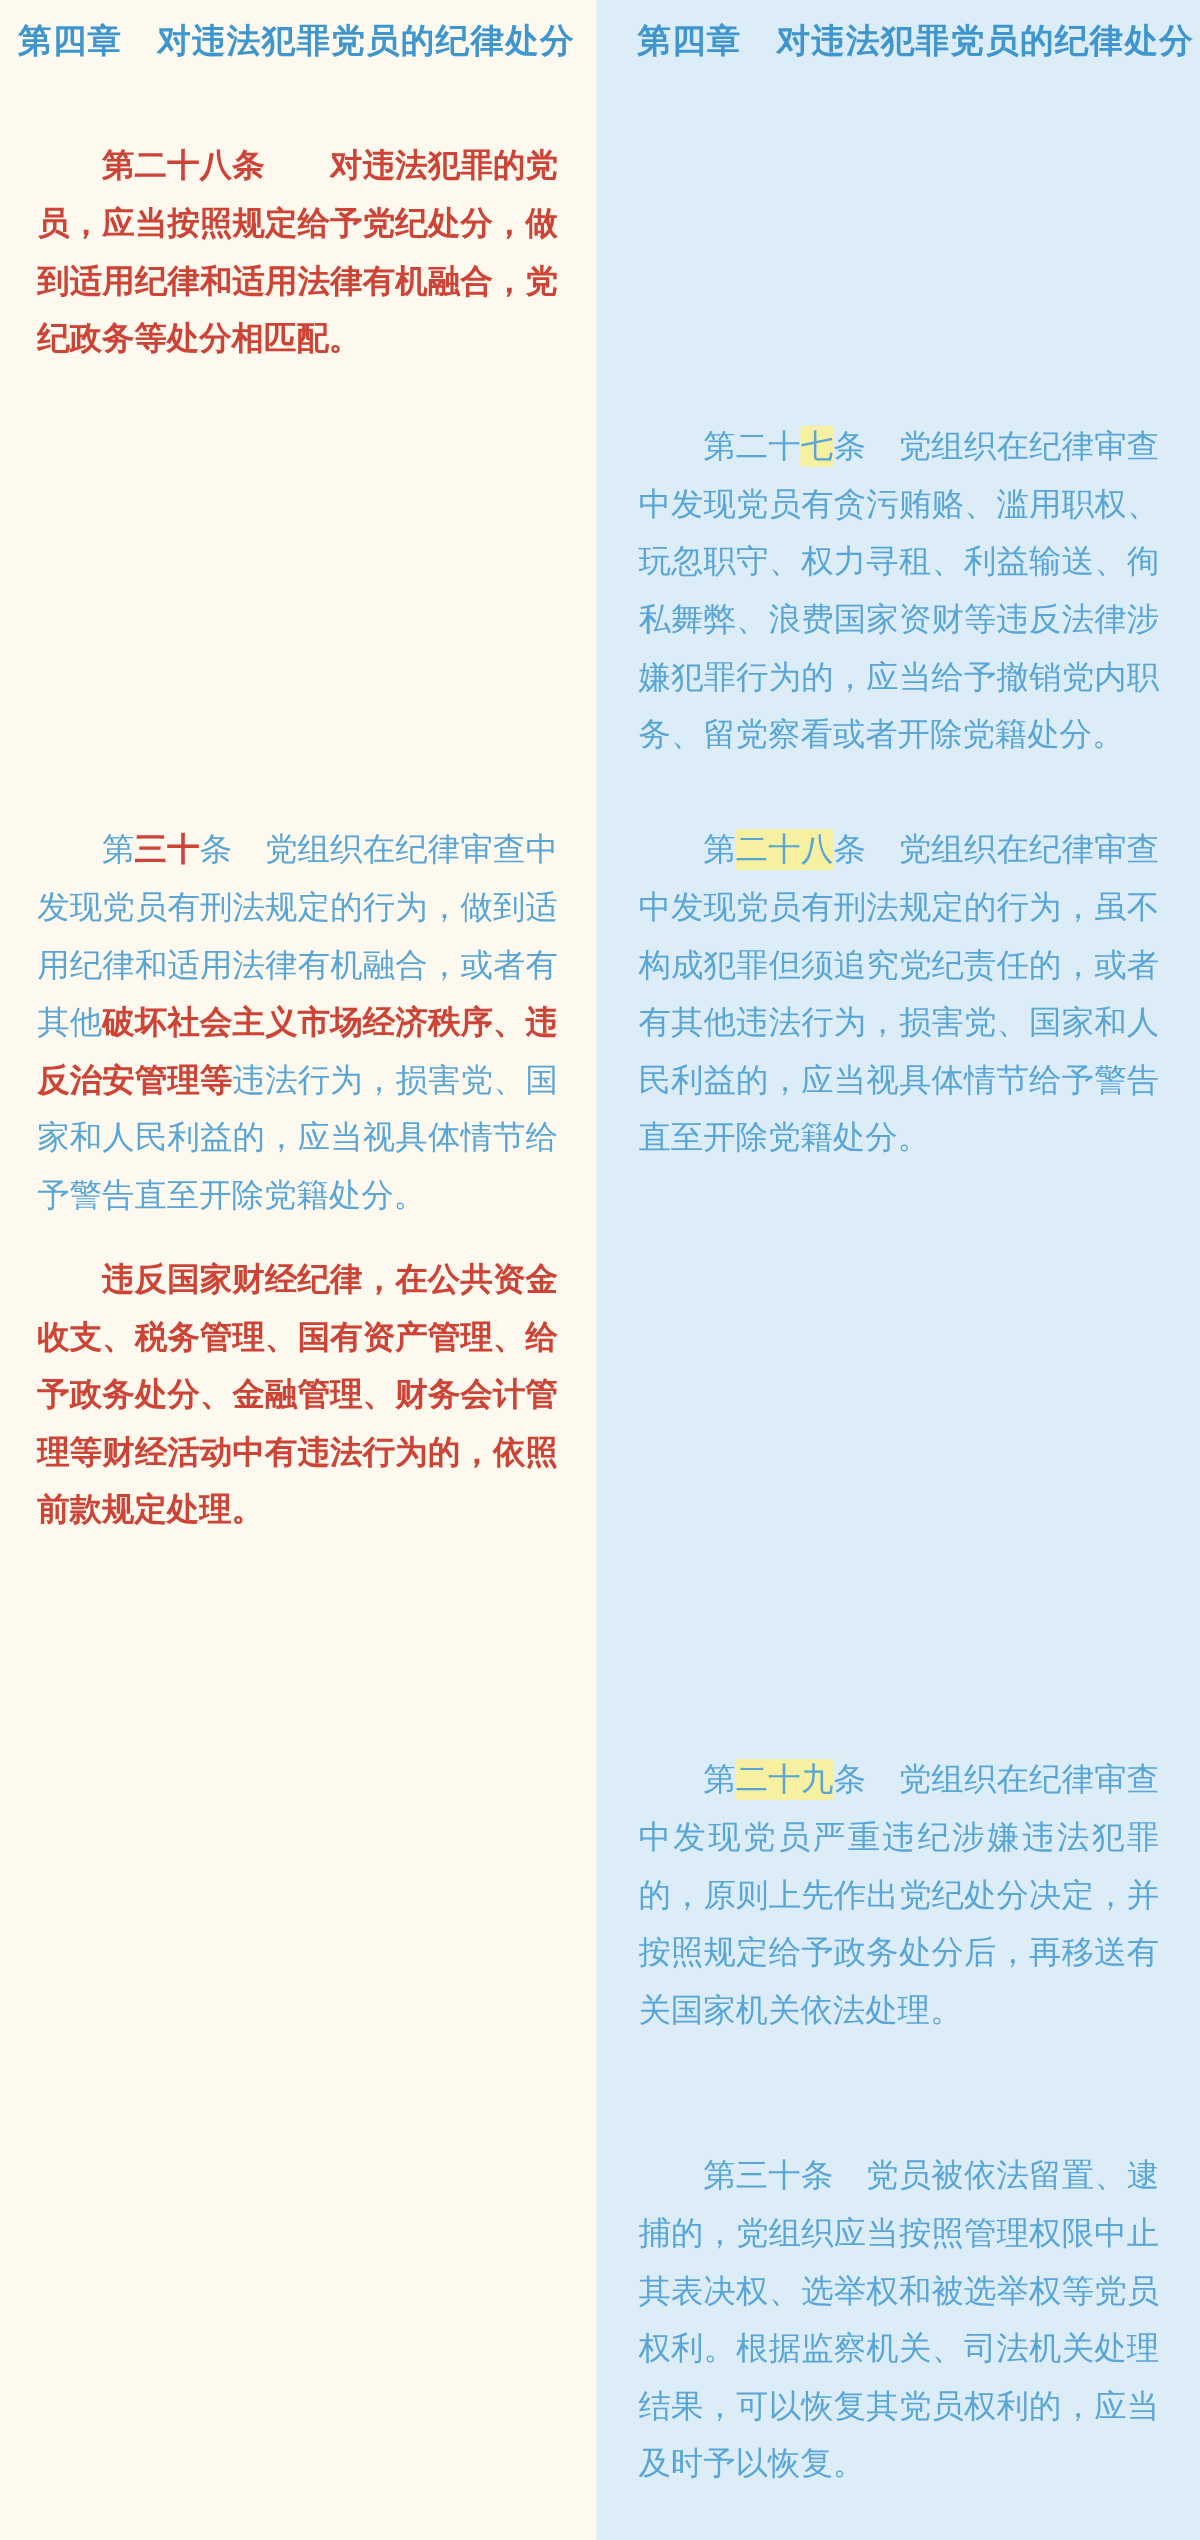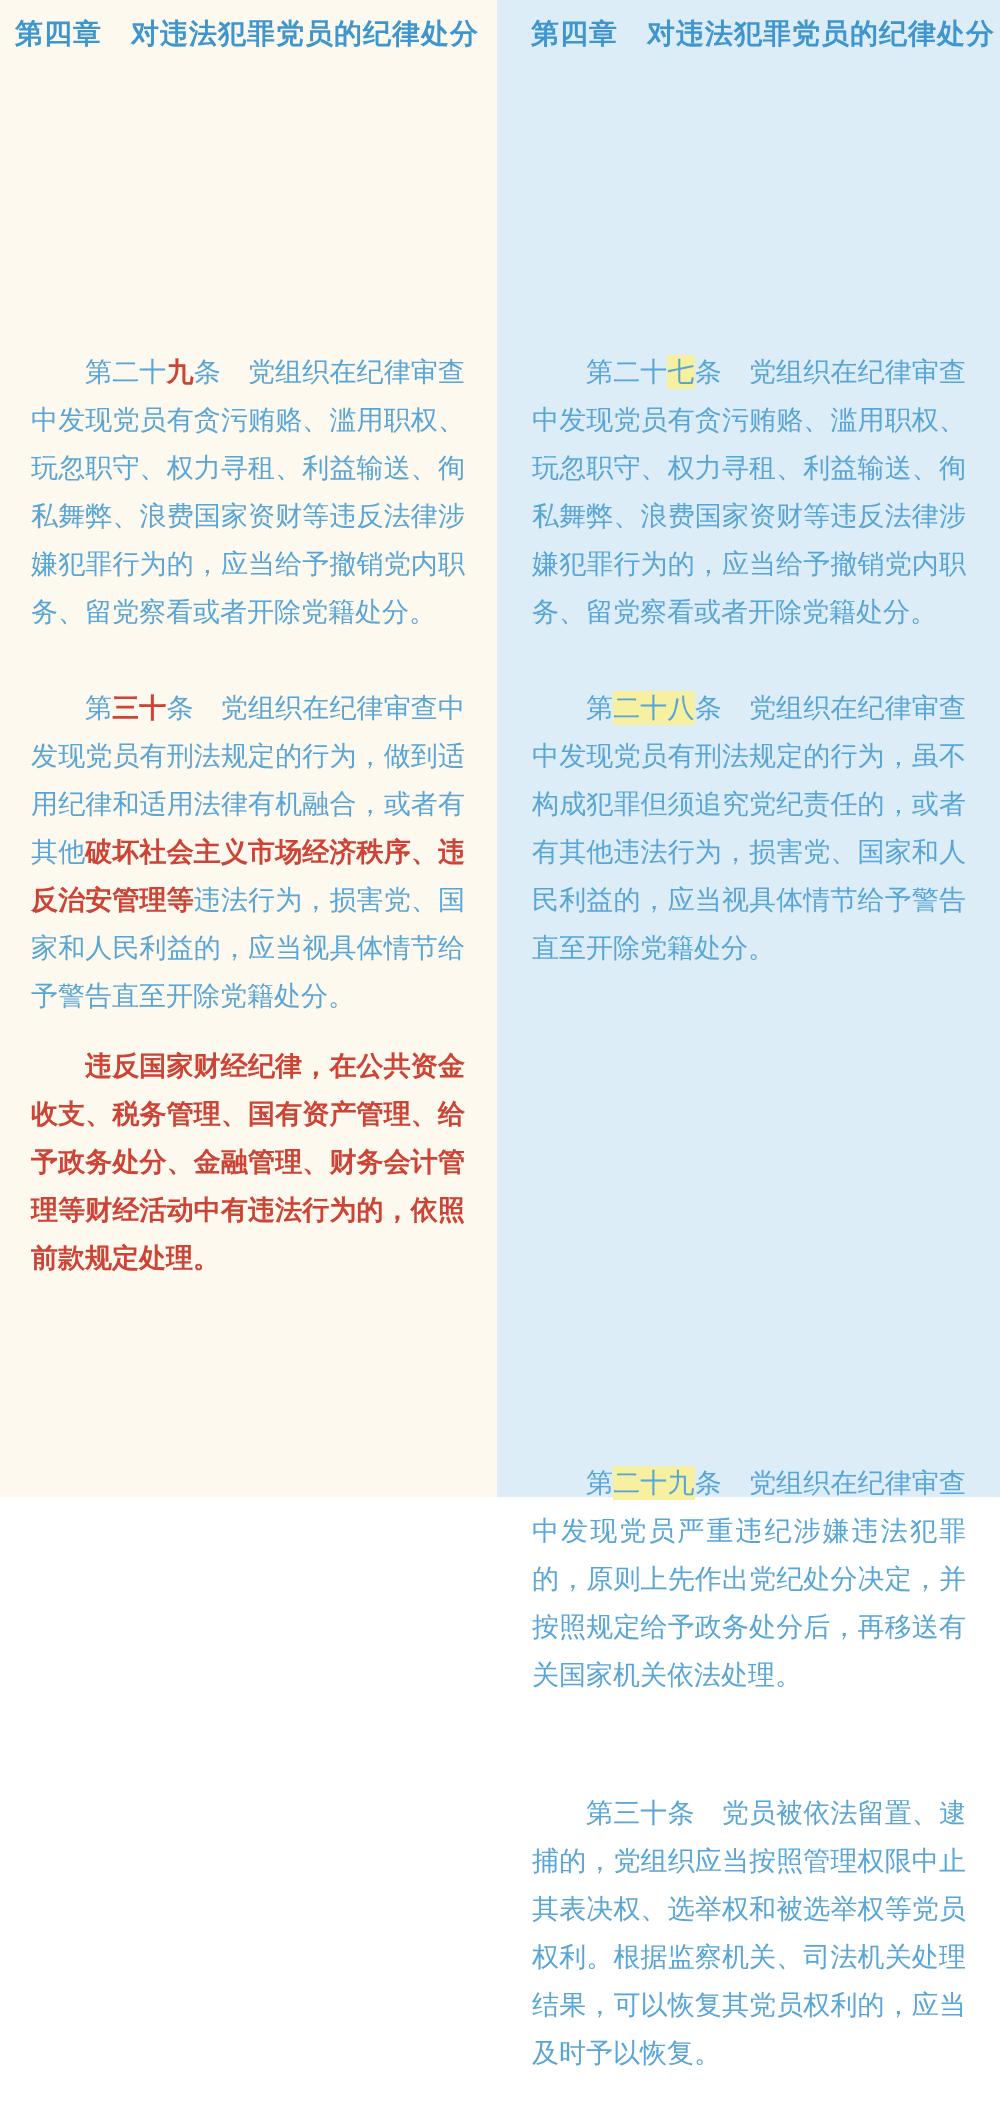--- a/index.html
+++ b/index.html
@@ -2,21 +2,21 @@
 <html><head>
 <meta charset="utf-8">
 <style>
   html,body{margin:0;padding:0;background:#ffffff;}
   .page{
     position:relative;
     width:1000px;height:2117px;
     overflow:hidden;
     font-family:"Liberation Sans","DejaVu Sans",sans-serif;
   }
-  .col{position:absolute;top:0;height:1497px;}
+  .col{position:absolute;top:0;height:2117px;}
   .col-left{left:0;width:497px;background:var(--left-bg,#fdf9ee);}
   .col-right{left:497px;width:503px;background:var(--right-bg,#dcedf8);}
   .col-title{
     position:absolute;top:14px;
     font-size:28px;line-height:40px;font-weight:bold;
     color:var(--title-blue,#3f96ce);
     letter-spacing:1px;white-space:nowrap;
   }
   .col-left  .col-title{left:15px;}
   .col-right .col-title{left:34px;}
@@ -35,21 +35,21 @@
   .run-rb{color:var(--red,#cd4437);font-weight:bold;}
   .run-hl{color:var(--blue,#58a5d6);background:var(--hl,#f6f0a0);padding:2px 0;}
 </style>
 </head>
 <body>
 
 <div class="page" style="--left-bg: #fdf9ee; --right-bg: #dcedf8; --title-blue: #3f96ce; --blue: #58a5d6; --red: #cd4437; --hl: #f6f0a0;">
 
   <div class="col col-left">
     <div class="col-title">第四章　对违法犯罪党员的纪律处分</div>
-      <div class="para" style="top: 348px;"><span class="run-b">第二十</span><span class="run-rb">九</span><span class="run-b">条　党组织在纪律审查中发现党员有贪污贿赂、滥用职权、玩忽职守、权力寻租、利益输送、徇私舞弊、浪费国家资财等违反法律涉嫌犯罪行为的，应当给予撤销党内职务、留党察看或者开除党籍处分。</span></div>
+  <div class="para" style="top: 114px;"><span class="run-rb">第二十八条</span><span class="run-rb">　　对违法犯罪的党员，应当按照规定给予党纪处分，做到适用纪律和适用法律有机融合，党纪政务等处分相匹配。</span></div>
       <div class="para" style="top: 684px;"><span class="run-b">第</span><span class="run-rb">三十</span><span class="run-b">条　党组织在纪律审查中发现党员有刑法规定的行为，做到适用纪律和适用法律有机融合，或者有其他</span><span class="run-rb">破坏社会主义市场经济秩序、违反治安管理等</span><span class="run-b">违法行为，损害党、国家和人民利益的，应当视具体情节给予警告直至开除党籍处分。</span></div>
       <div class="para" style="top: 1042px;"><span class="run-rb">违反国家财经纪律，在公共资金收支、税务管理、国有资产管理、给予政务处分、金融管理、财务会计管理等财经活动中有违法行为的，依照前款规定处理。</span></div>
     </div>
 
   <div class="col col-right">
     <div class="col-title">第四章　对违法犯罪党员的纪律处分</div>
   <div class="para" style="top: 348px;"><span class="run-b">第二十</span><span class="run-hl">七</span><span class="run-b">条　党组织在纪律审查中发现党员有贪污贿赂、滥用职权、玩忽职守、权力寻租、利益输送、徇私舞弊、浪费国家资财等违反法律涉嫌犯罪行为的，应当给予撤销党内职务、留党察看或者开除党籍处分。</span></div>
       <div class="para" style="top: 684px;"><span class="run-b">第</span><span class="run-hl">二十八</span><span class="run-b">条　党组织在纪律审查中发现党员有刑法规定的行为，虽不构成犯罪但须追究党纪责任的，或者有其他违法行为，损害党、国家和人民利益的，应当视具体情节给予警告直至开除党籍处分。</span></div>
       <div class="para" style="top: 1459px;"><span class="run-b">第</span><span class="run-hl">二十九</span><span class="run-b">条　党组织在纪律审查中发现党员严重违纪涉嫌违法犯罪的，原则上先作出党纪处分决定，并按照规定给予政务处分后，再移送有关国家机关依法处理。</span></div>
       <div class="para" style="top: 1789px;"><span class="run-b">第三十条　党员被依法留置、逮捕的，党组织应当按照管理权限中止其表决权、选举权和被选举权等党员权利。根据监察机关、司法机关处理结果，可以恢复其党员权利的，应当及时予以恢复。</span></div>

